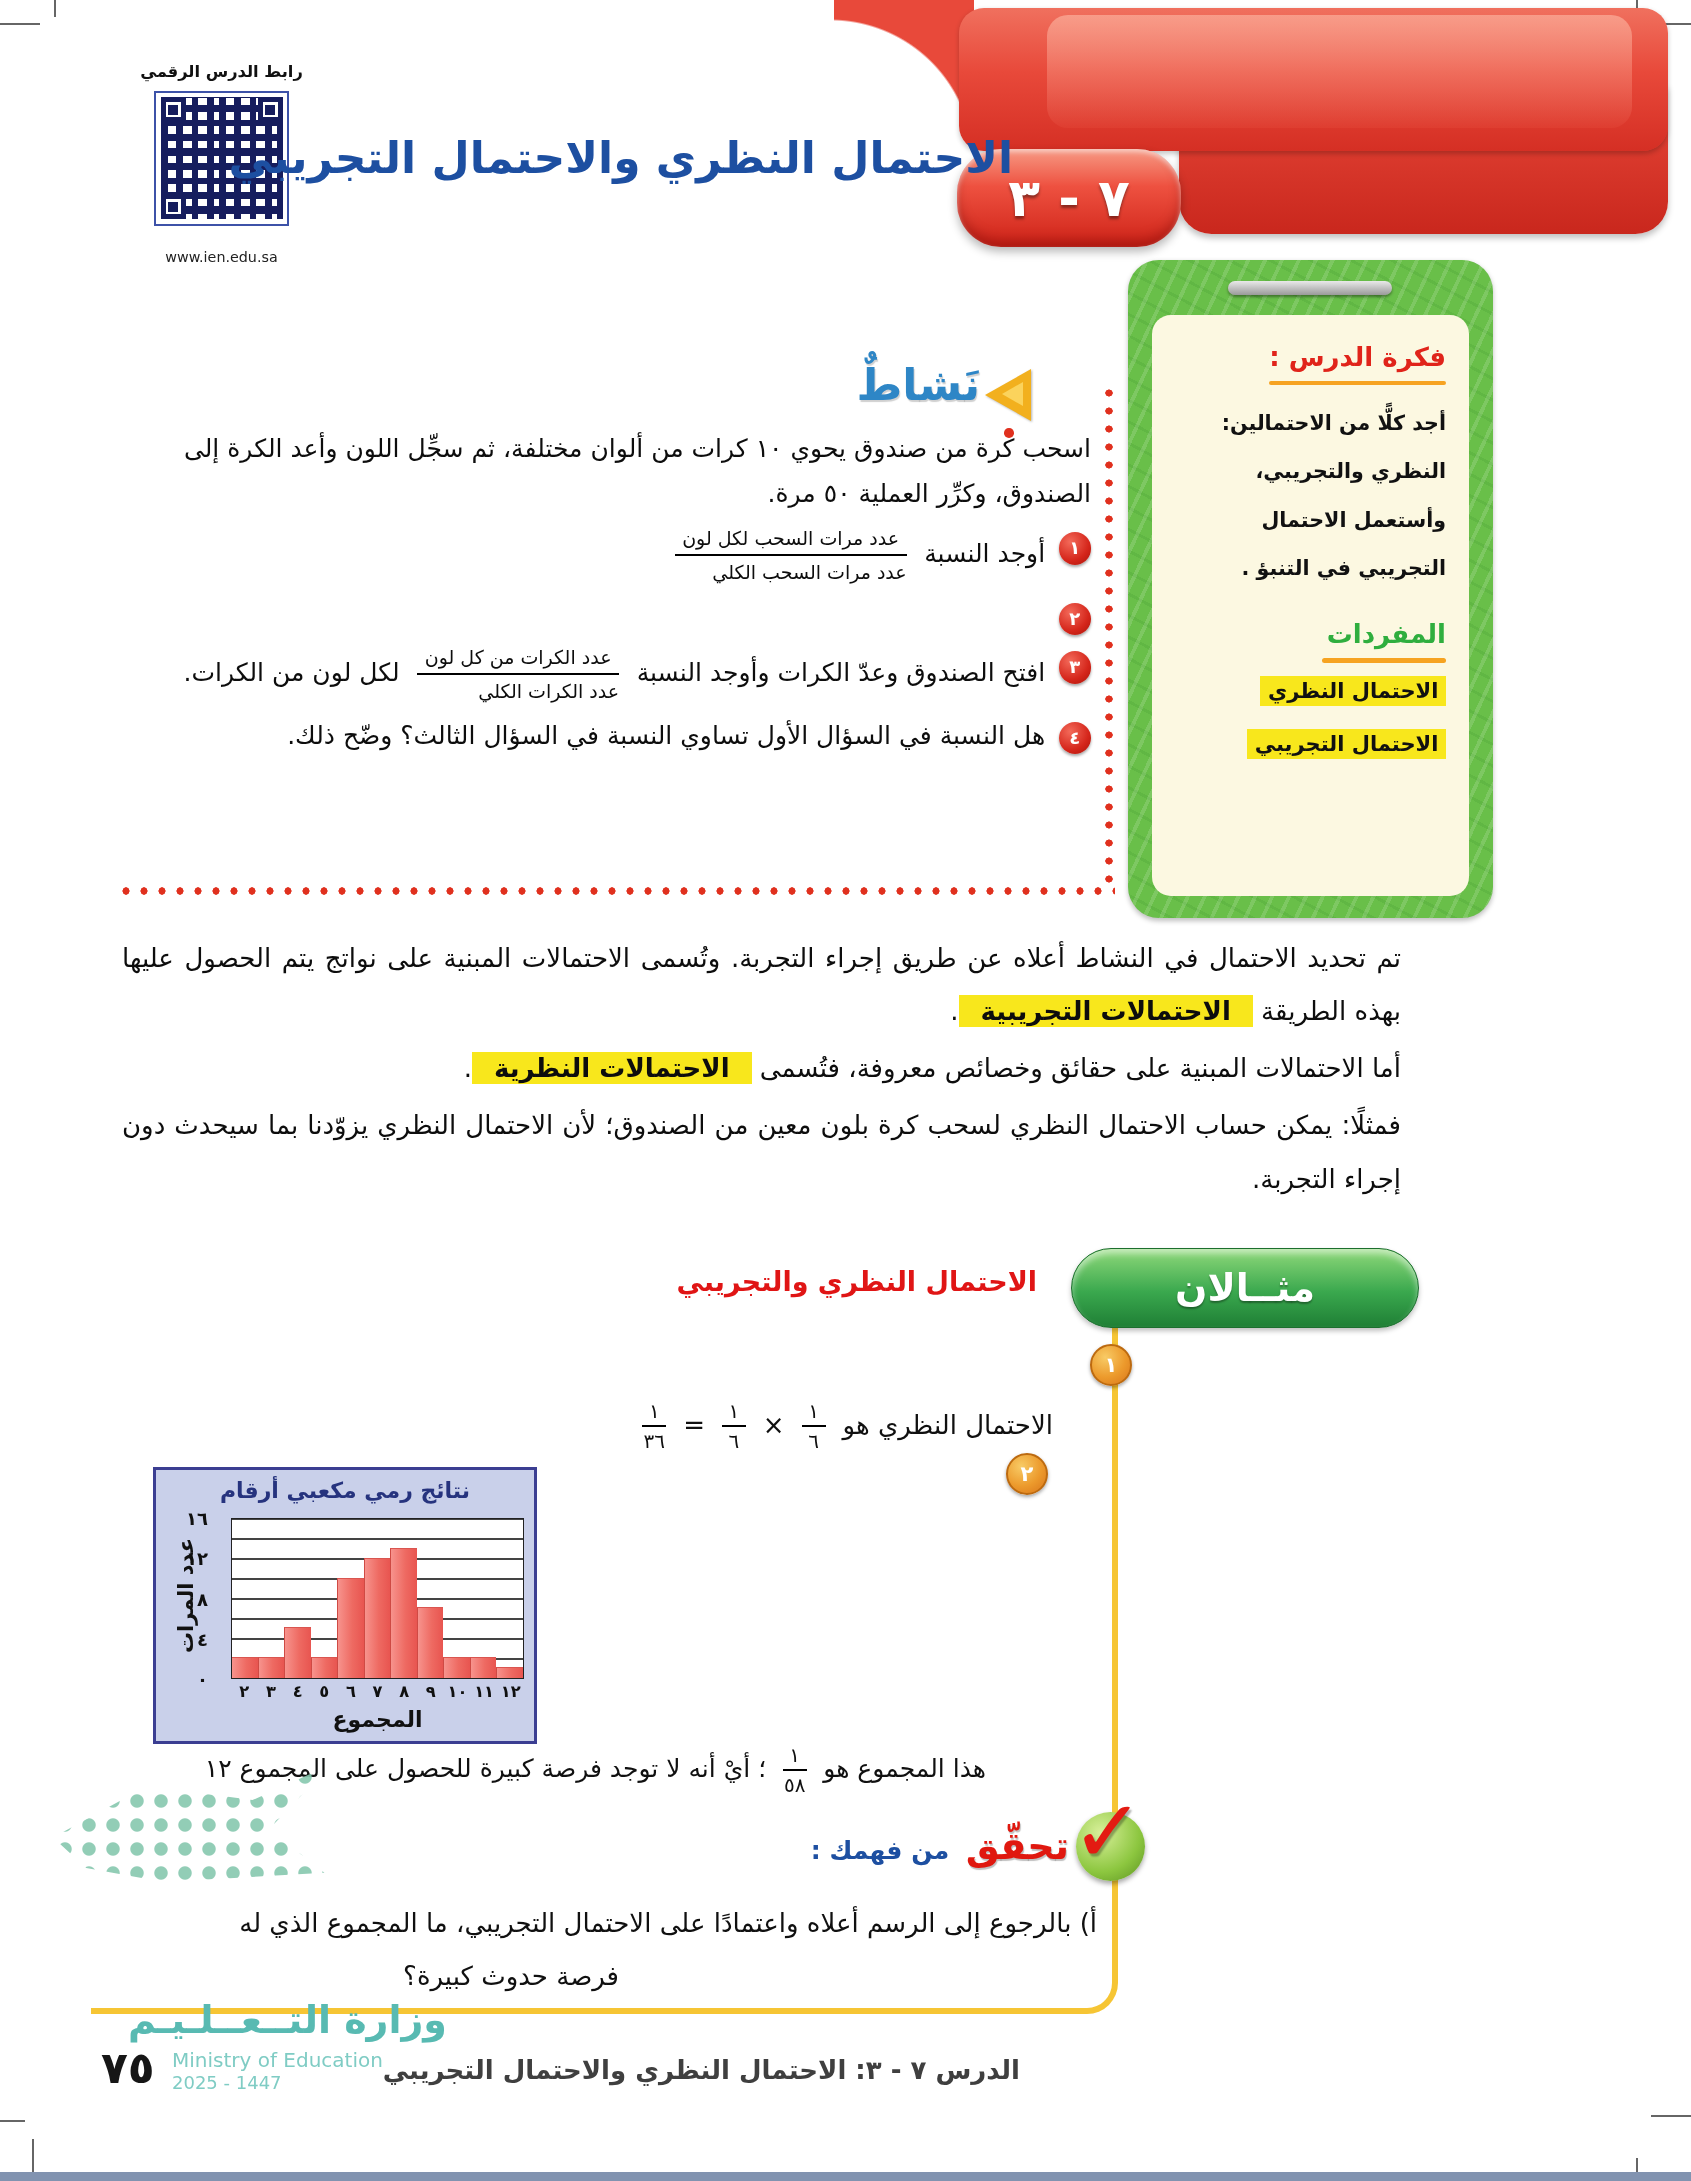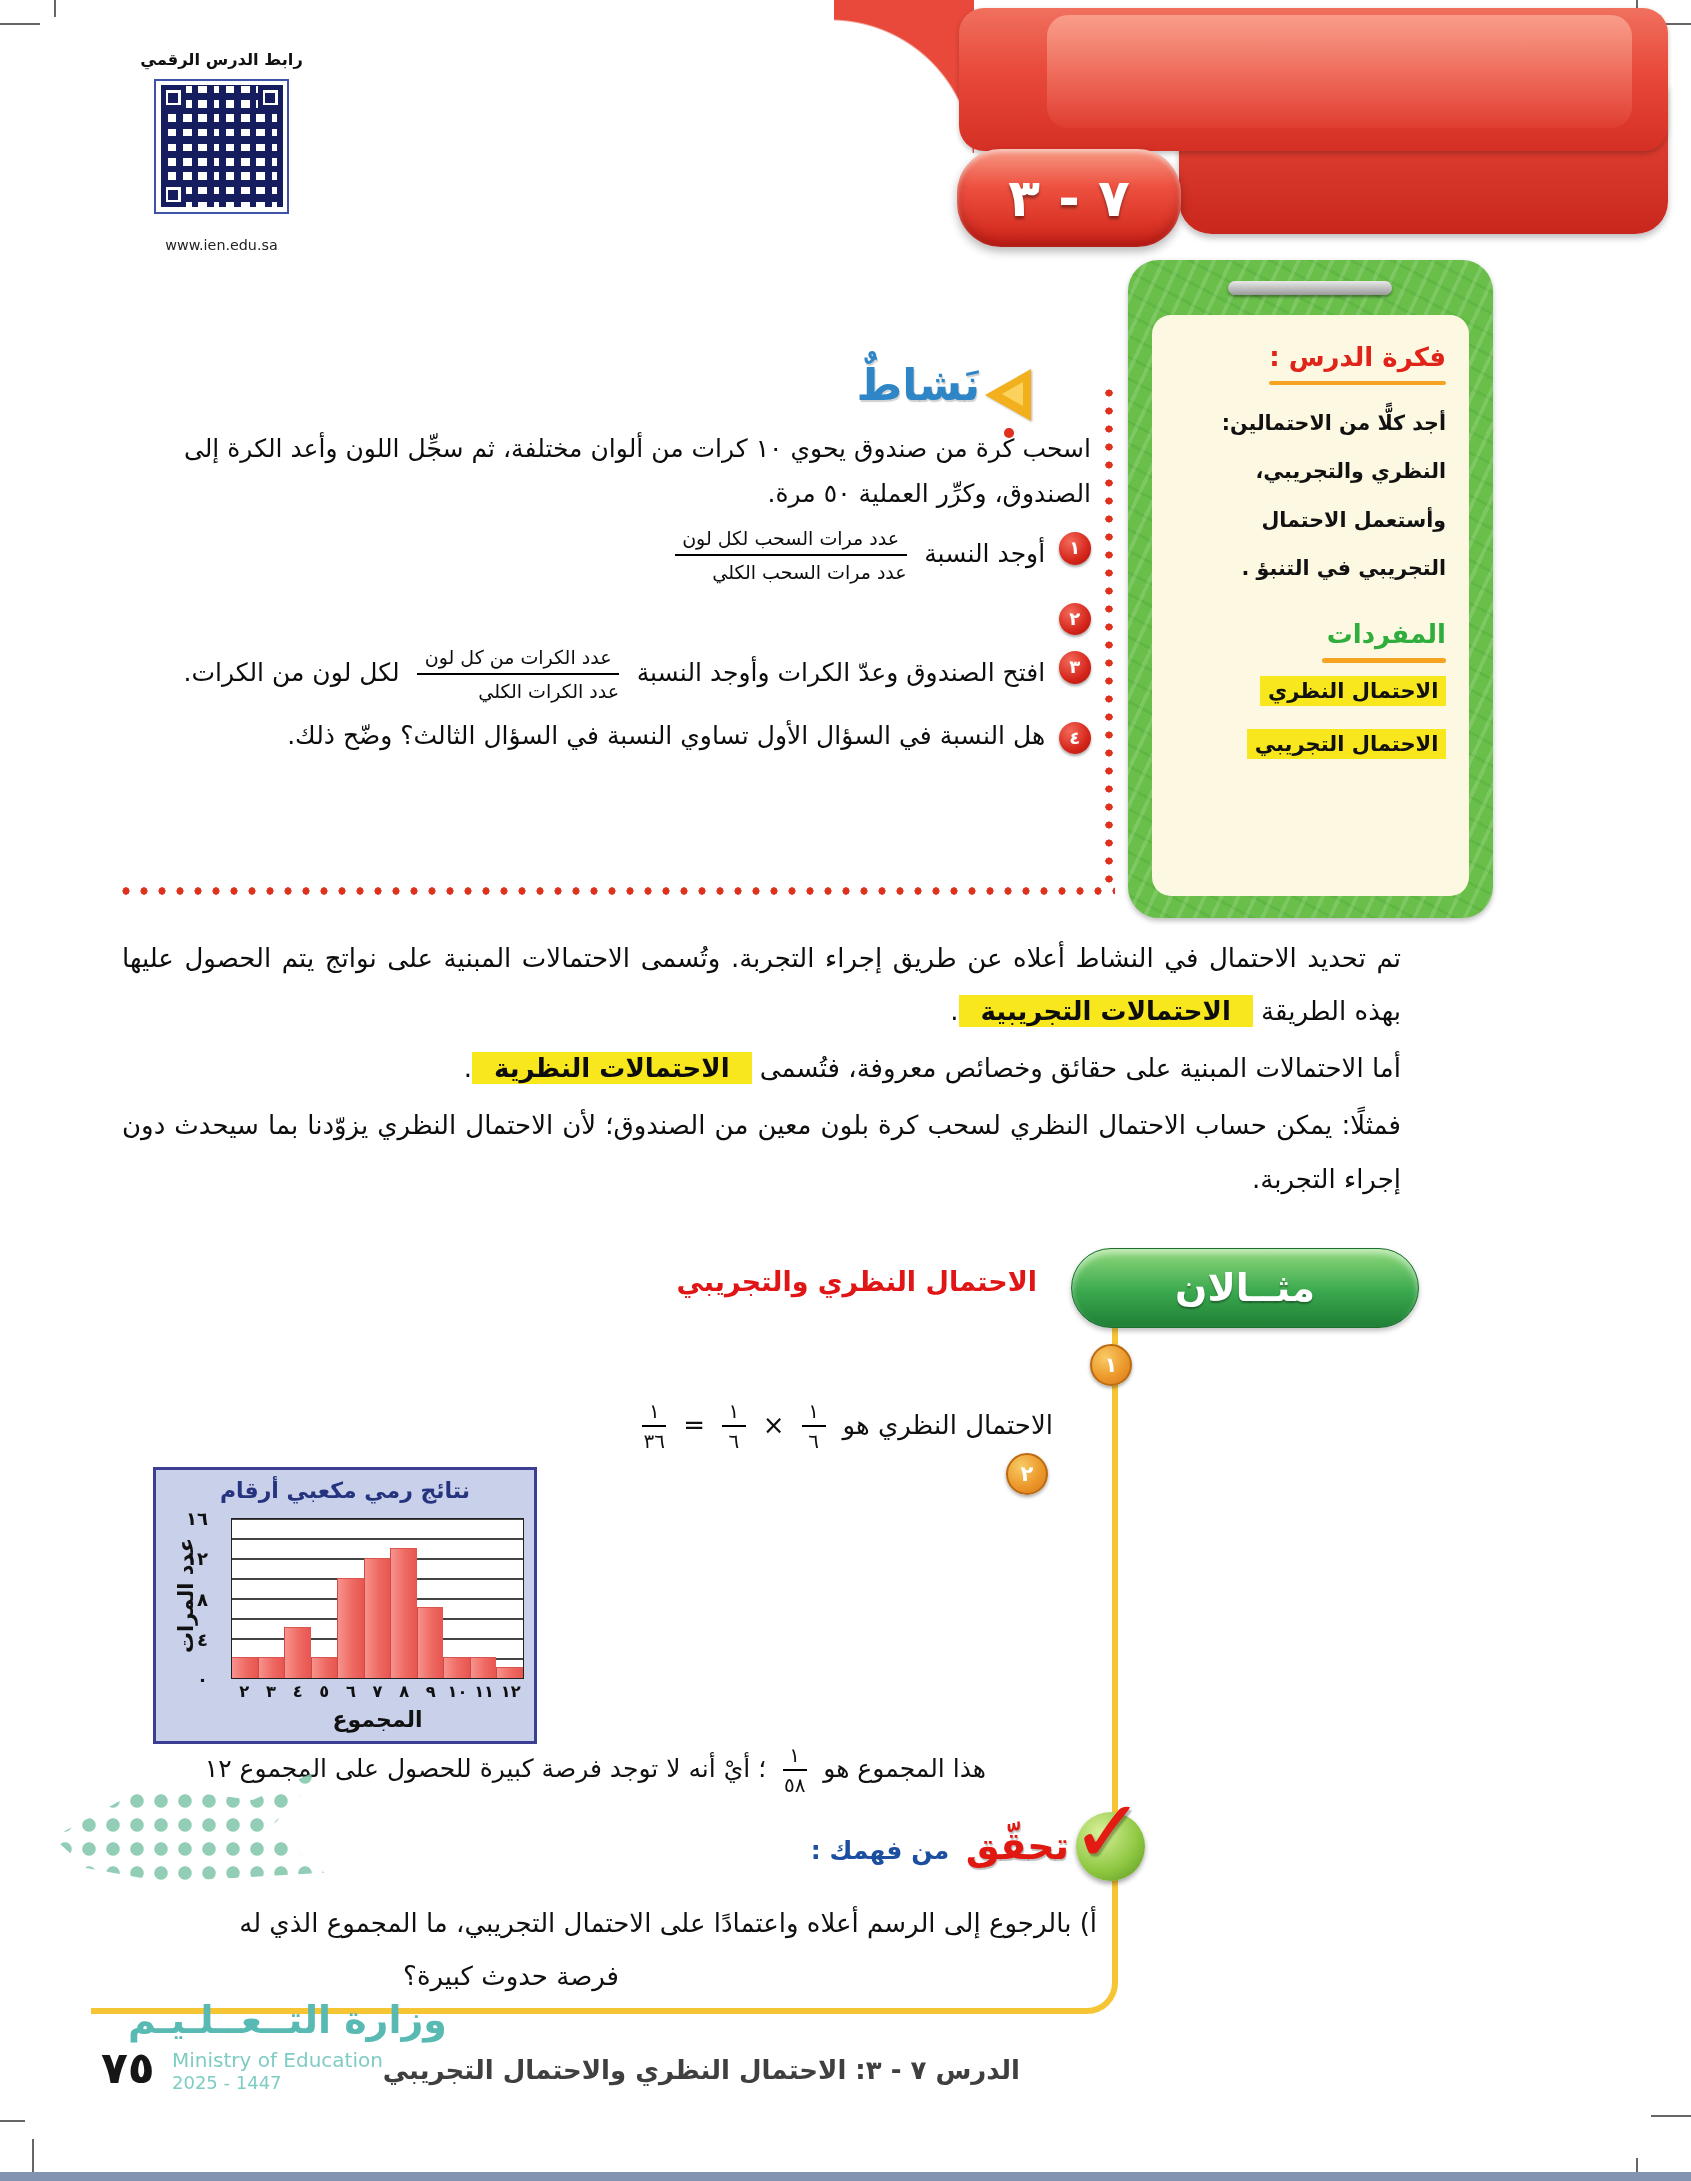--- a/index.html
+++ b/index.html
@@ -5,21 +5,21 @@
   html,body{margin:0;padding:0;background:#fff;}
   #page{position:relative;width:1692px;height:2181px;background:#fff;overflow:hidden;
         font-family:"DejaVu Sans",sans-serif;color:#101010;}
   .abs{position:absolute;}
   .rtl{direction:rtl;text-align:right;}
 
   
   .mark{position:absolute;background:#666;}
 
   
-  .qr-card{left:140px;top:50px;width:163px;text-align:center;background:#fff;}
+  .qr-card{left:140px;top:62px;width:163px;text-align:center;background:#fff;}
   .qr-label{font-size:16.3px;font-weight:700;color:#111;direction:rtl;}
   .qr-box{margin:9.6px auto 0;width:122px;height:122px;border:2.9px solid #3d52a8;background:#fff;padding:4.8px;position:relative;}
   .qr-pattern{width:100%;height:100%;position:relative;
     background-image:
       repeating-linear-gradient(0deg,#161d5e 0 6.7px,transparent 6.7px 14.3px),
       repeating-linear-gradient(90deg,#161d5e 0 6.7px,transparent 6.7px 15.3px);
     background-size:58px 58px;}
   .finder{position:absolute;width:25px;height:25px;border:5.7px solid #161d5e;background:#fff;box-sizing:border-box;}
   .finder i{position:absolute;inset:2.9px;background:#161d5e;}
   .qr-url{font-size:14.3px;color:#222;margin-top:23px;}
@@ -199,20 +199,21 @@
     <div class="qr-url">www.ien.edu.sa</div>
   </div>
 
   <div class="abs banner-swoosh"></div>
   <div class="abs banner-lower"></div>
   <div class="abs banner-main"></div>
   <div class="abs banner-highlight"></div>
   <div class="abs lesson-badge">
     <span>٧ - ٣</span>
   </div>
+  <div class="abs page-title">الاحتمال النظري والاحتمال التجريبي</div>
 
   <div class="abs green-card"></div>
   <div class="abs clip"></div>
   <div class="abs idea-card">
     <div class="idea-title">فكرة الدرس :</div>
     <div class="u-orange" style="width:177px;"></div>
     <div class="idea-line">أجد كلًّا من الاحتمالين:</div>
     <div class="idea-line">النظري والتجريبي،</div>
     <div class="idea-line">وأستعمل الاحتمال</div>
     <div class="idea-line">التجريبي في التنبؤ .</div>

